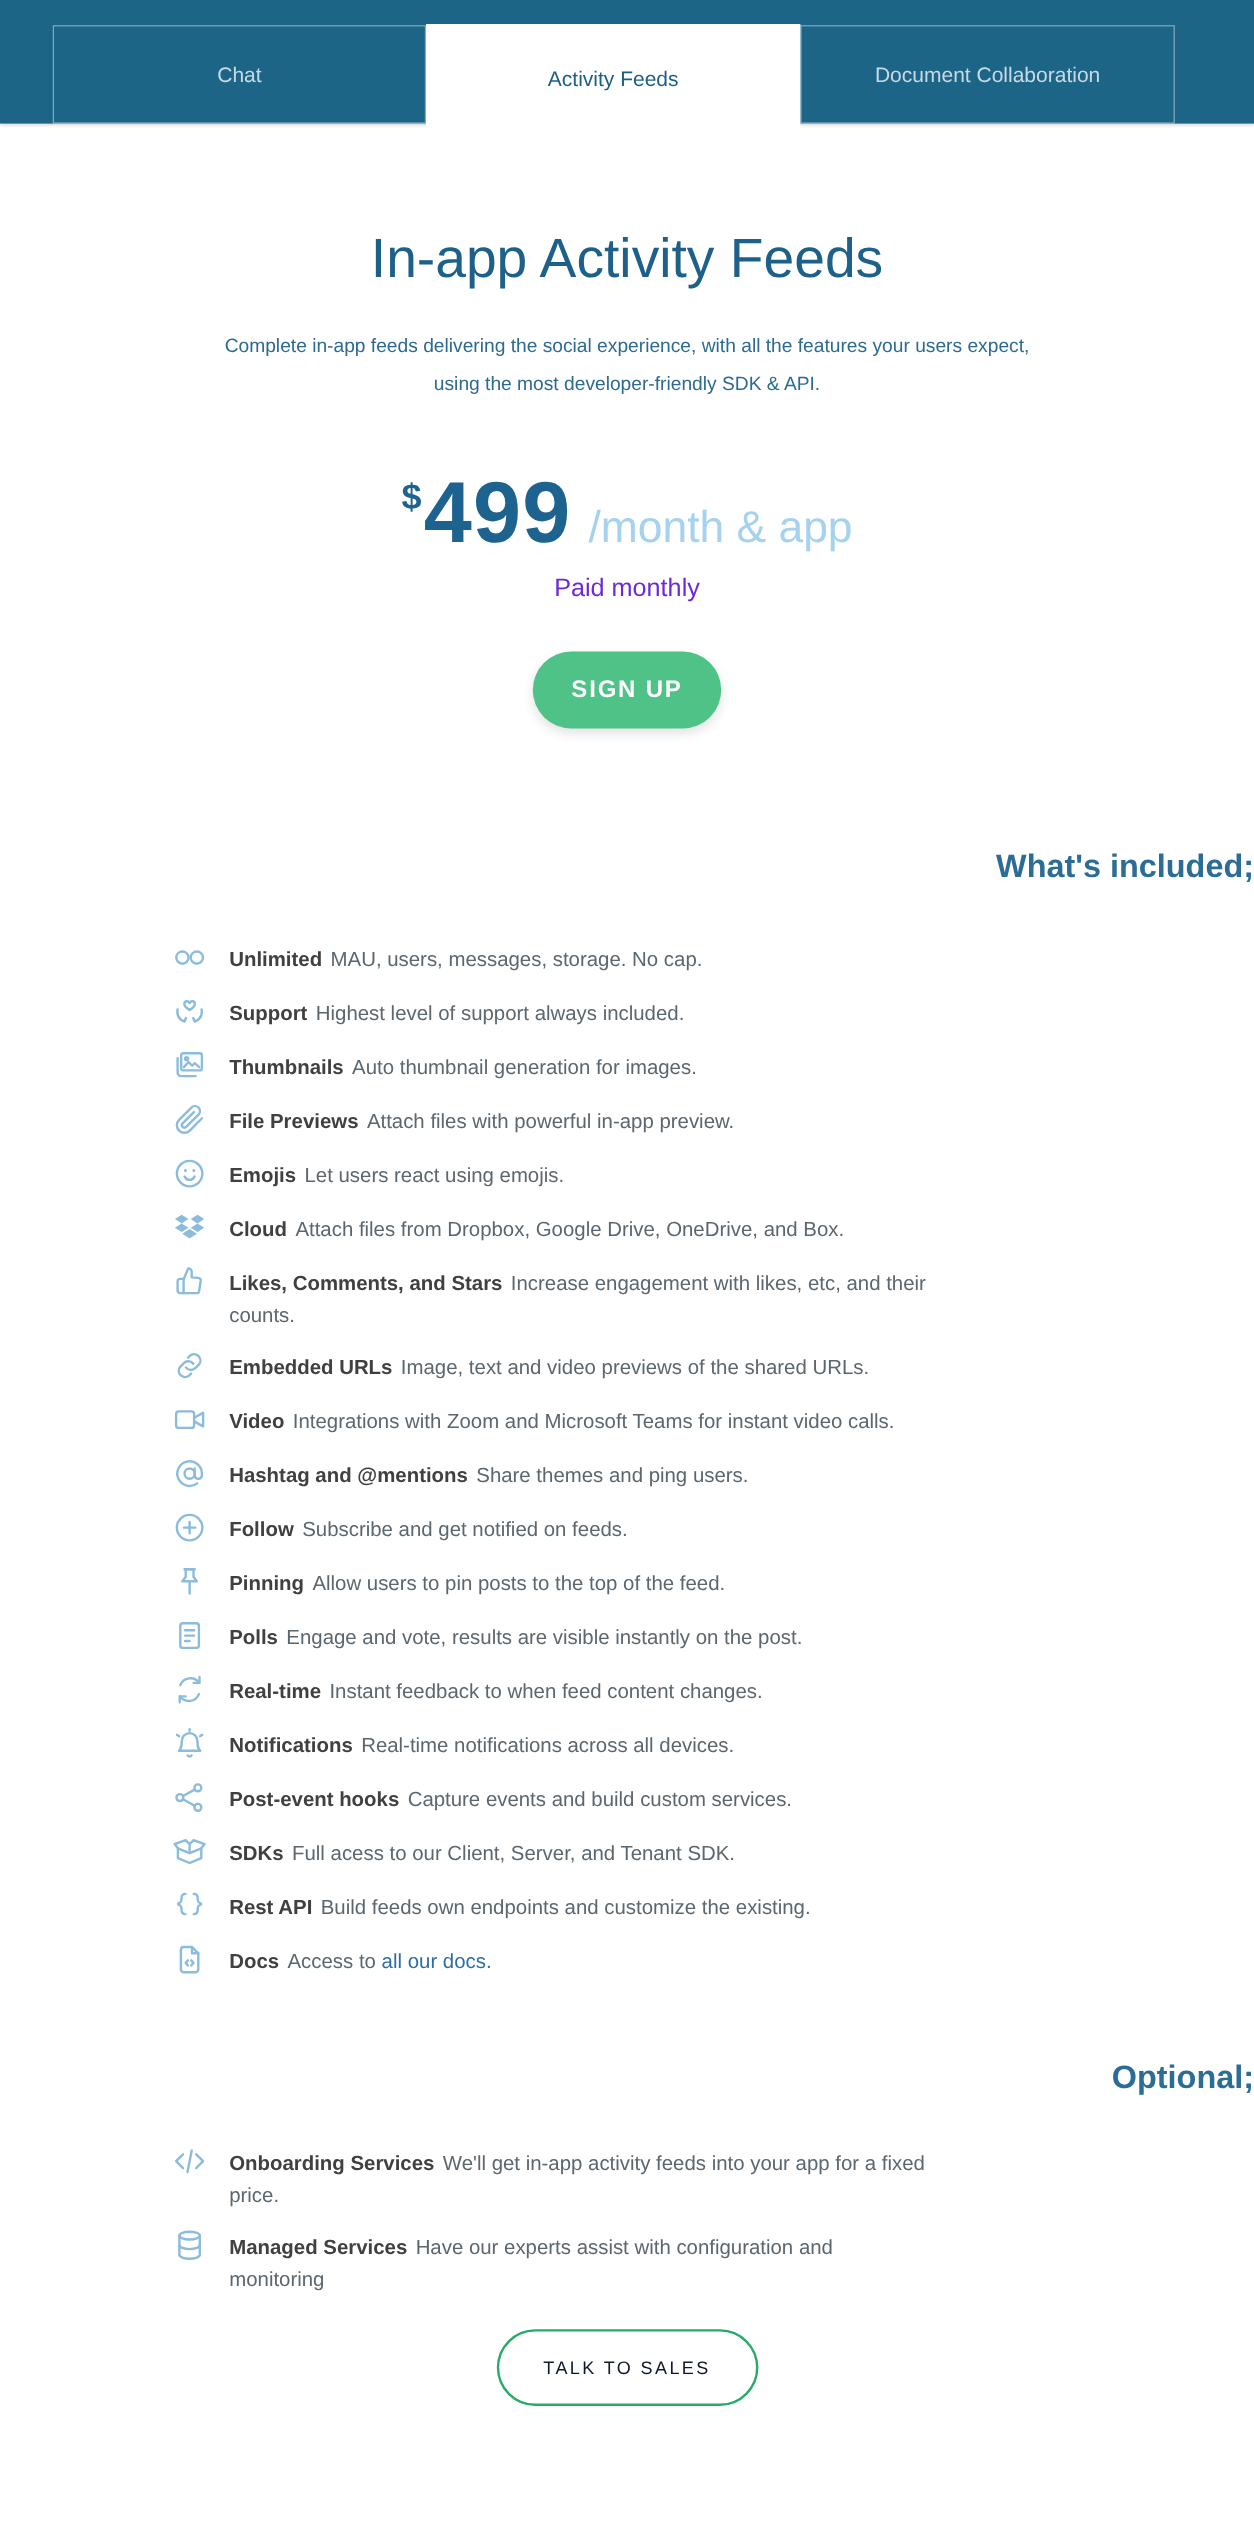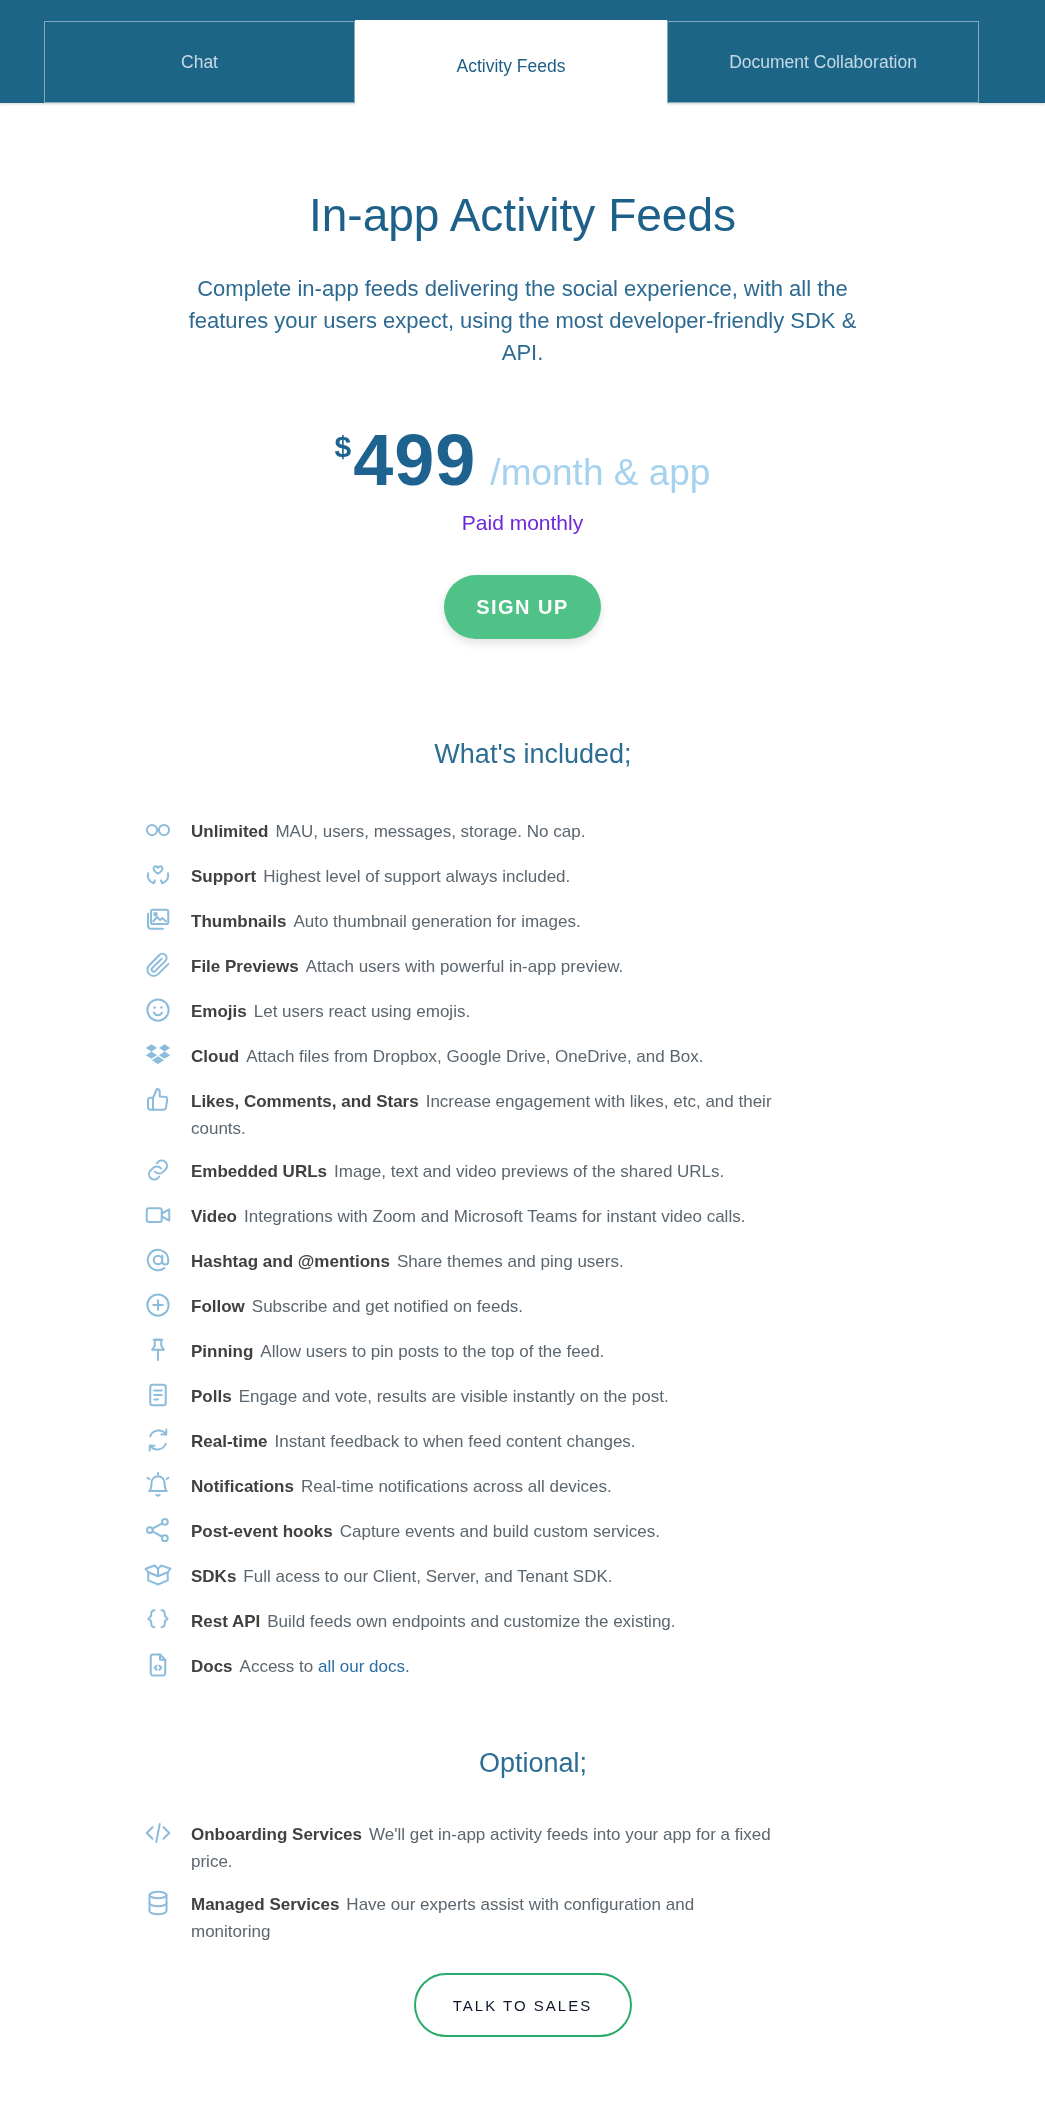--- a/index.html
+++ b/index.html
@@ -9,32 +9,32 @@
   .tabbar{position:relative;height:103px;background:#1d6587;box-shadow:0 1px 3px rgba(0,0,0,.18);}
   .tab{position:absolute;top:21px;height:82px;display:flex;align-items:center;justify-content:center;
        font-size:17.5px;color:#c6dae6;border:1px solid rgba(255,255,255,.45);box-sizing:border-box;cursor:pointer;}
   .tab.t0{left:44px;width:311px;}
   .tab.t1{left:355px;width:312px;background:#fff;color:#1d5e86;border:none;top:20px;height:92px;z-index:2;}
   .tab.t2{left:667px;width:312px;}
 
   
   .hero{text-align:center;padding-top:85px;}
   .title{font-size:46px;font-weight:500;color:#1d6089;line-height:1.2;margin:0;}
-  .subtitle{max-width:700px;margin:30px auto 0;font-size:22px;line-height:32px;color:#2d6a92;}
+  .subtitle{max-width:700px;margin:30px auto 0;font-size:16px;line-height:32px;color:#2d6a92;}
   .pricewrap{display:flex;justify-content:center;align-items:baseline;margin-top:50px;}
   .cur{font-size:30px;font-weight:bold;color:#1e6390;position:relative;top:-28px;margin-right:2px;}
   .amount{font-size:72px;font-weight:bold;color:#1e6390;letter-spacing:1px;}
   .permonth{font-size:37px;color:#a5d2ee;margin-left:14px;}
   .paidnote{margin-top:10px;font-size:21px;color:#6d28d9;}
   .signup{display:block;margin:40px auto 0;width:157px;height:64px;border-radius:32px;border:none;
           background:#4ec287;color:#fff;font-family:"Liberation Sans",sans-serif;font-size:20px;font-weight:bold;
           letter-spacing:1.5px;cursor:pointer;box-shadow:0 4px 10px rgba(0,0,0,.12);}
 
   
-  .sechead{font-size:27px;font-weight:400;color:#2b6d94;text-align:center;margin:0;padding-left:21px;}
+  .sechead{font-size:27px;font-weight:700;color:#2b6d94;text-align:right;margin:0;padding-left:21px;}
   .sechead.included{margin-top:100px;}
   .sechead.optional{margin-top:66px;}
 
   
   .flist{list-style:none;margin:48px 0 0;padding:0 0 0 143px;}
   .flist.opt{margin-top:42px;}
   .frow{display:flex;align-items:flex-start;margin-bottom:16px;}
   .fico{flex:0 0 32px;width:32px;height:32px;margin-right:16px;margin-top:-3px;}
   .fico svg{width:30px;height:30px;display:block;}
   .ftxt{margin:0;font-size:17px;line-height:27px;color:#5c666e;max-width:585px;}
@@ -108,21 +108,21 @@
       </span>
       <p class="ftxt"><b>Thumbnails</b><span>Auto thumbnail generation for images.</span></p>
     </li>
 
     <li class="frow">
       <span class="fico">
         <svg class="icn" viewBox="0 0 24 24">
             <path d="M20.3 11.1l-8.2 8.2a5 5 0 0 1-7.1-7.1l8.2-8.2a3.3 3.3 0 0 1 4.7 4.7l-8.2 8.2a1.7 1.7 0 0 1-2.4-2.4l7.6-7.5"></path>
           </svg>
       </span>
-      <p class="ftxt"><b>File Previews</b><span>Attach users with powerful in-app preview.</span></p>
+      <p class="ftxt"><b>File Previews</b><span>Attach files with powerful in-app preview.</span></p>
     </li>
 
     <li class="frow">
       <span class="fico">
         <svg class="icn" viewBox="0 0 24 24">
             <circle cx="12" cy="12" r="8.5"></circle>
             <path d="M8.7 14c.8 1.5 1.9 2.2 3.3 2.2s2.5-.7 3.3-2.2"></path>
             <path d="M9.2 9.9h.01M14.8 9.9h.01" stroke-width="2"></path>
           </svg>
       </span>

